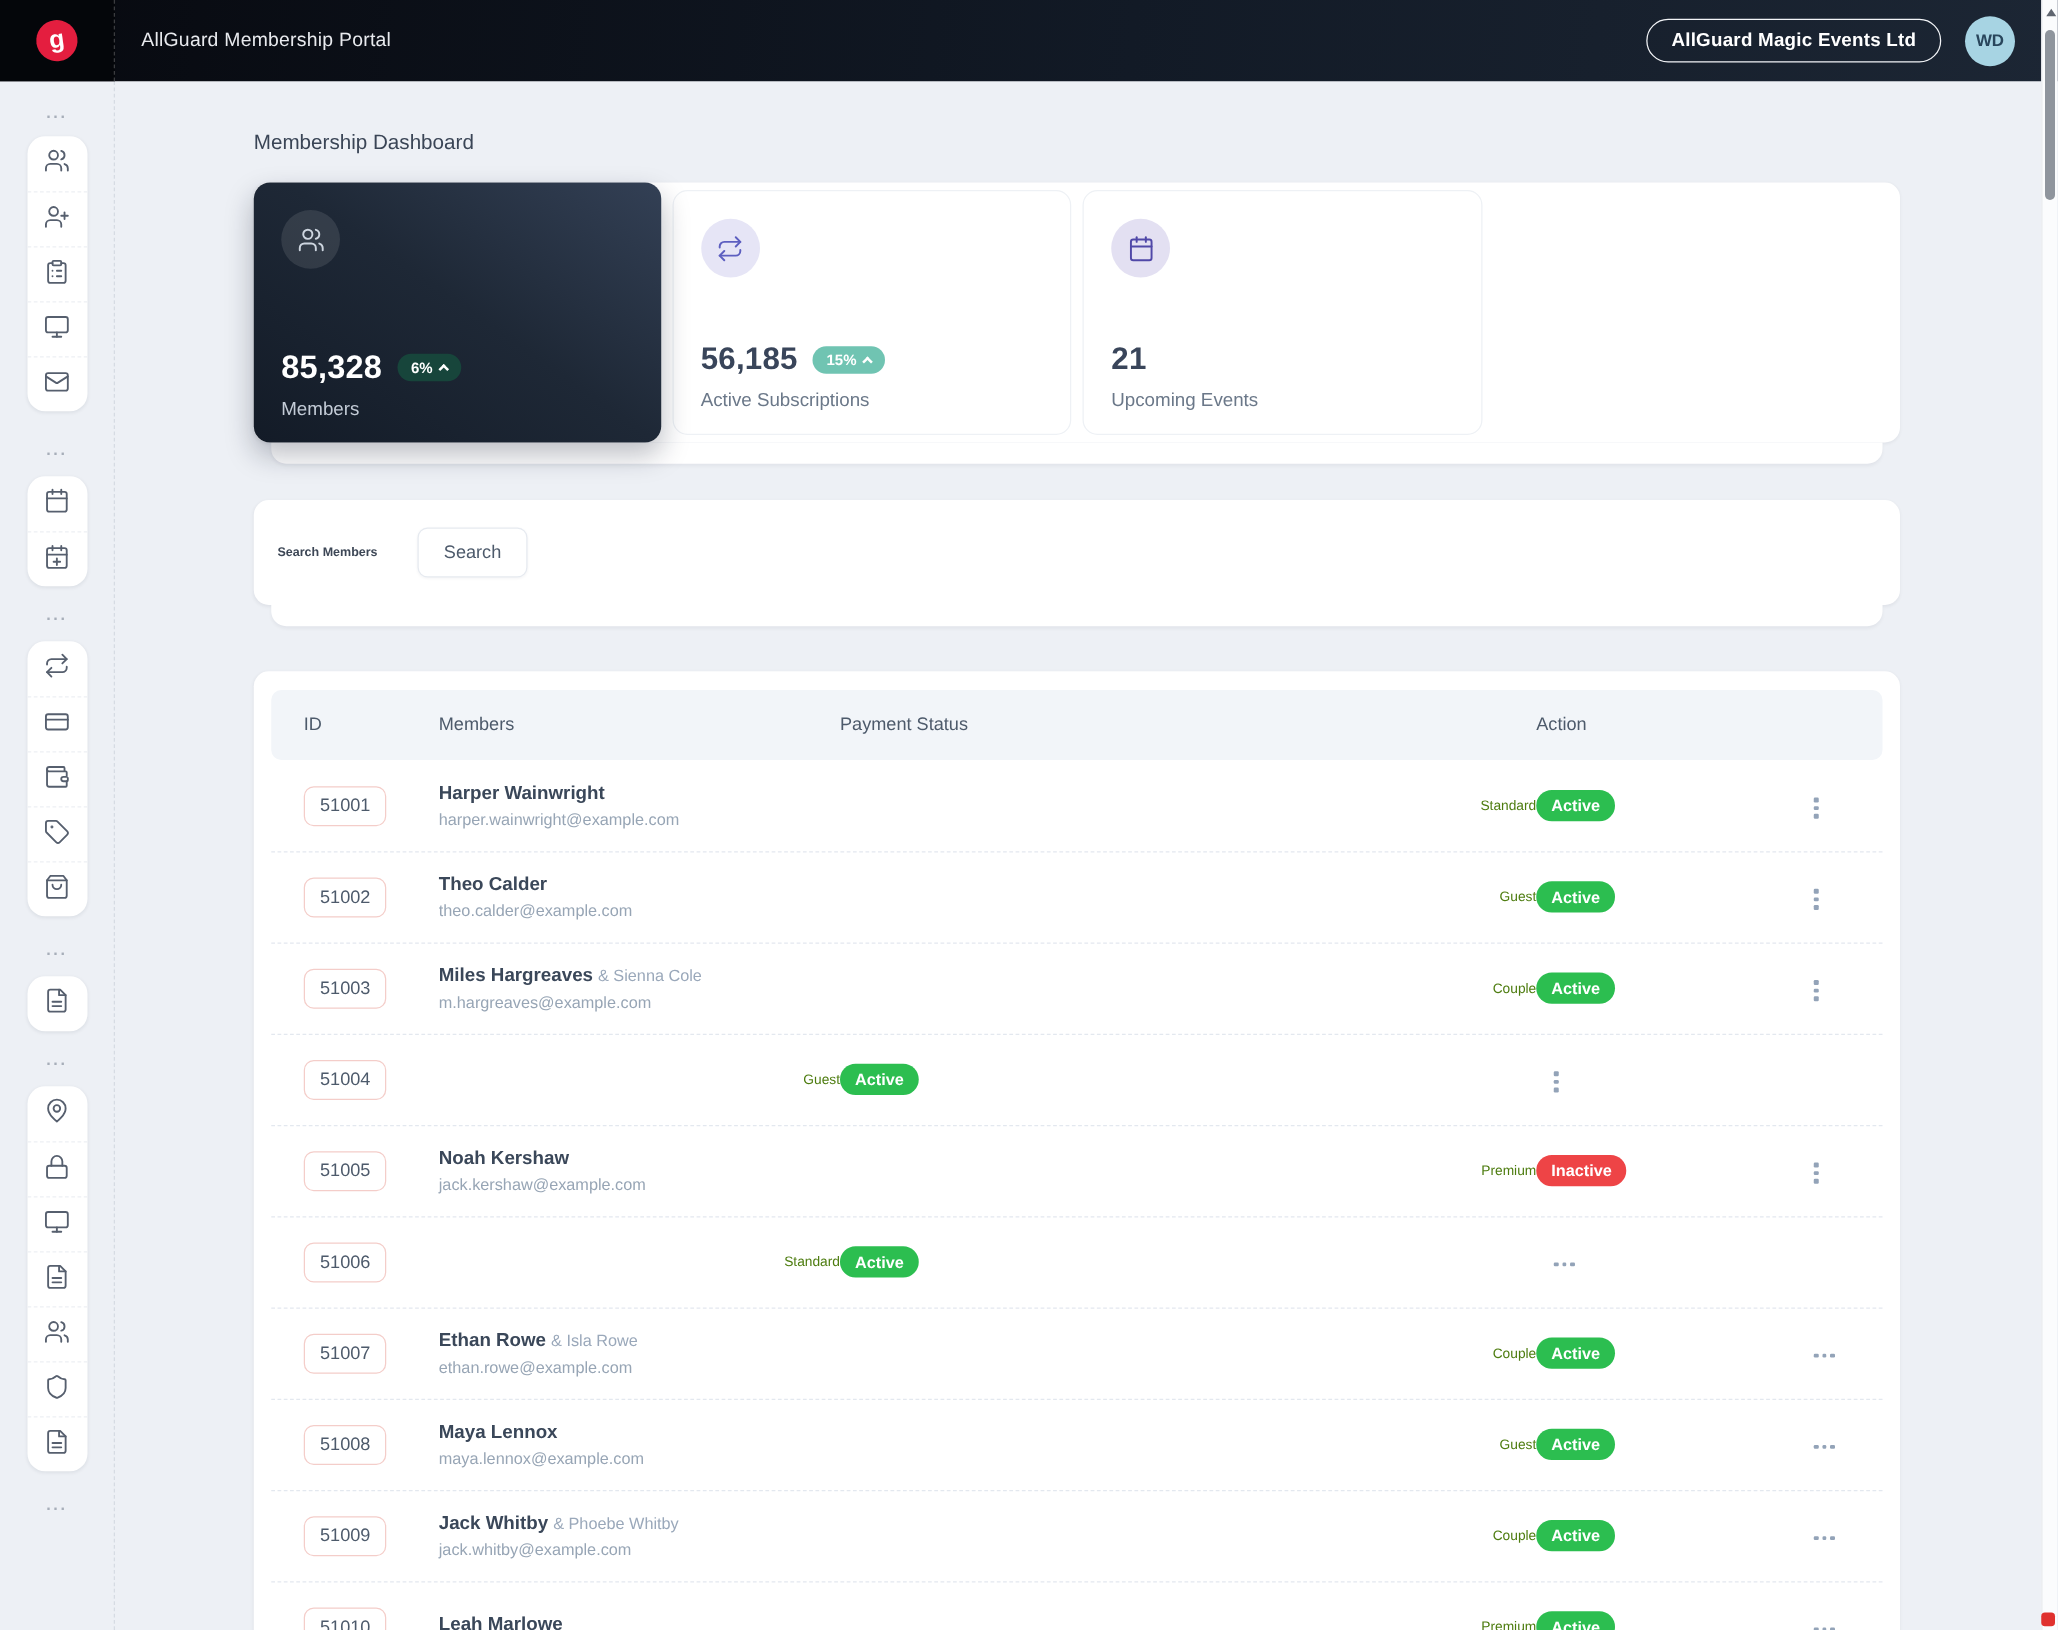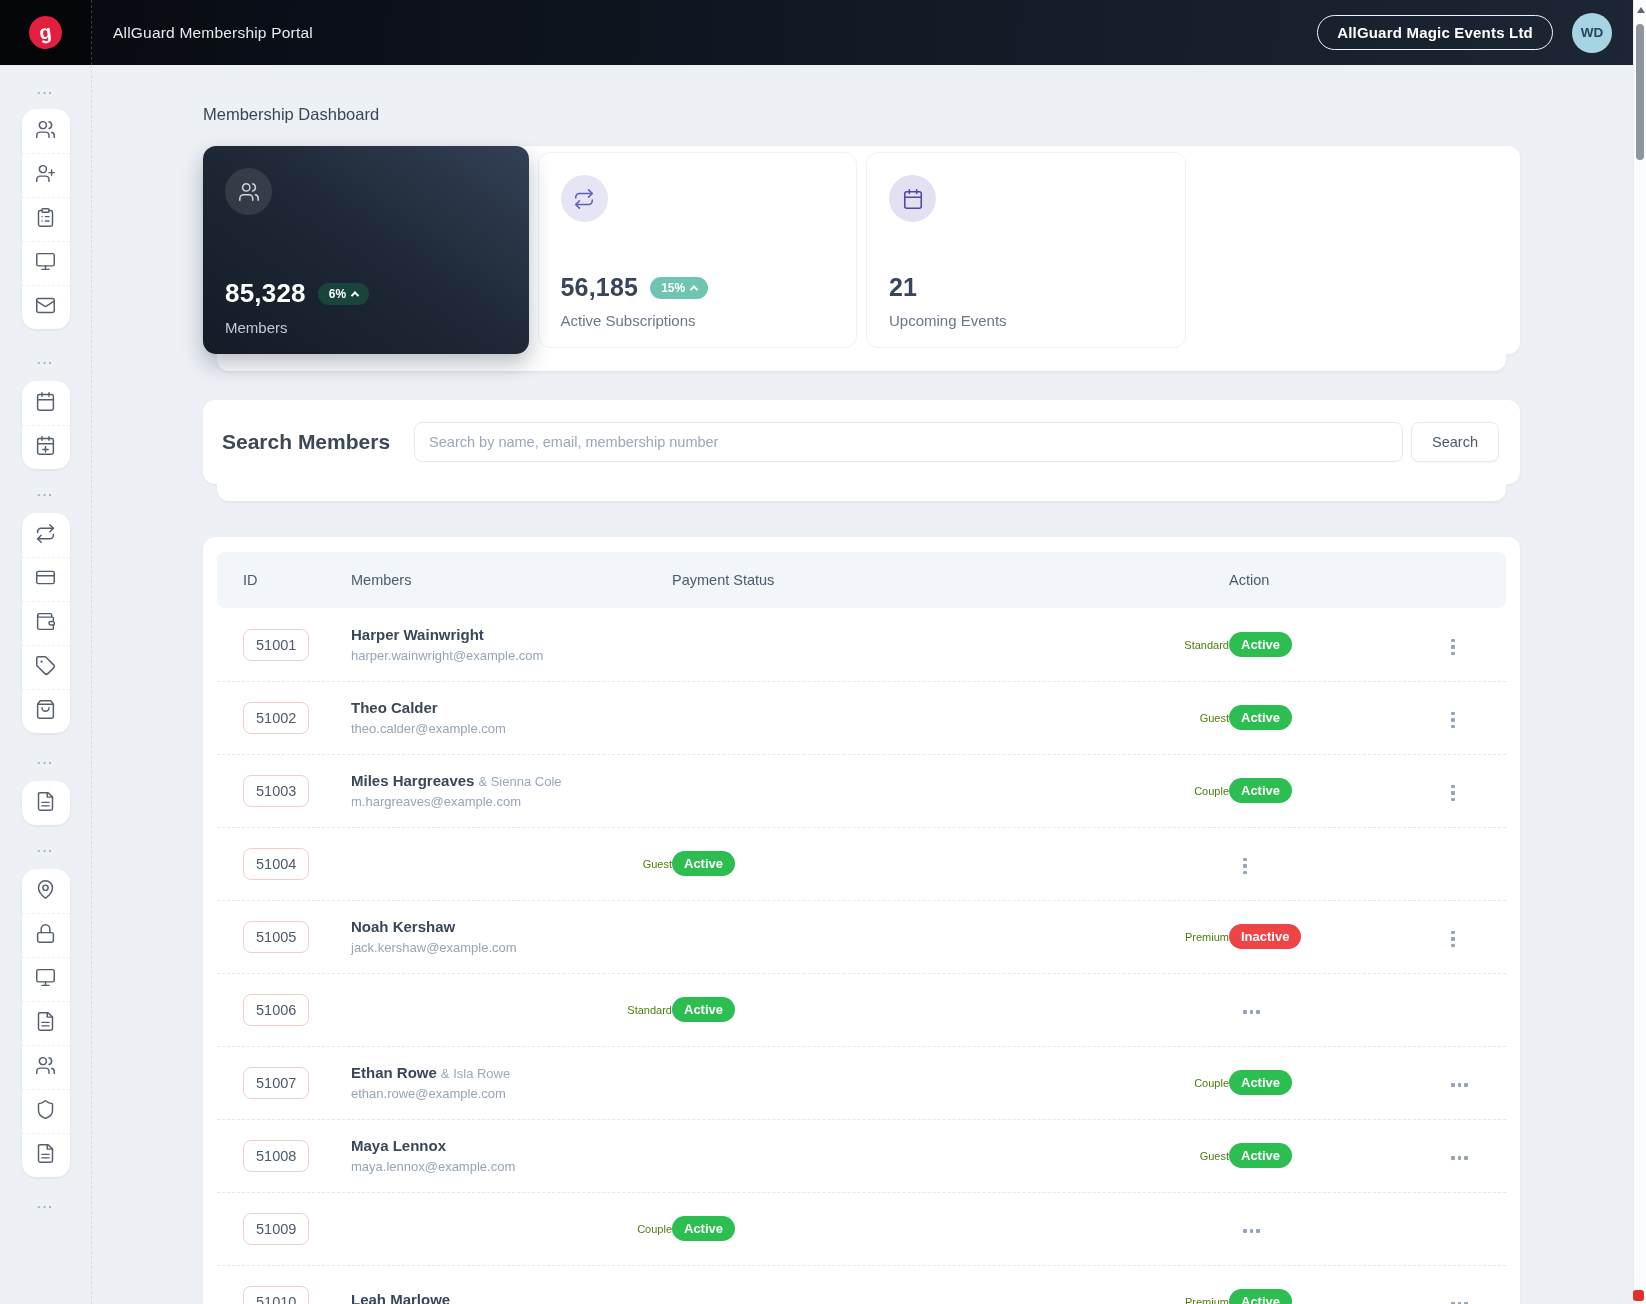--- a/index.html
+++ b/index.html
@@ -67,21 +67,21 @@
   .stat-card.dark .stat-label { color:#c3cbd6; }
   .circ-lavender { background:#e6e5f6; color:#5d5fc0; }
   .circ-cyan { background:#dcedf6; color:#2fb9dc; }
   .circ-purple { background:#e3e0f2; color:#5048a8; }
 
   .stack-strip { width:1289px; height:17px; margin:0 14px; background:#fff; border-radius:0 0 12px 12px;
     box-shadow:0 2px 3px rgba(15,23,42,.05); }
 
   .search-card { width:1317px; margin-top:29px; background:#fff; border-radius:12px;
     box-shadow:0 1px 3px rgba(15,23,42,.06); height:84px; display:flex; align-items:center; padding:0 21px 0 19px; }
-  .search-label { font-size:21px; font-weight:bold; color:#3d4756; margin-right:24px; white-space:nowrap; }
+  .search-label { font-size:10px; font-weight:bold; color:#3d4756; margin-right:24px; white-space:nowrap; }
   .search-input { flex:1; height:40px; border:1px solid #e3e8ef; border-radius:8px; padding:0 14px;
     font-family:inherit; font-size:14.5px; color:#334155; outline:none; }
   .search-input::placeholder { color:#9aa8ba; }
   .search-btn { margin-left:8px; height:40px; padding:0 20px; background:#fff; border:1px solid #e6eaf0;
     border-radius:8px; font-family:inherit; font-size:14.5px; color:#4d5a6b; cursor:pointer;
     box-shadow:0 1px 2px rgba(15,23,42,.04); }
 
   
   .table-card { width:1317px; margin-top:36px; background:#fff; border-radius:12px;
     box-shadow:0 1px 3px rgba(15,23,42,.06); padding-top:15px; height:800px; }
@@ -348,21 +348,20 @@
         <span class="stat-value">21</span>
 
       </div>
       <div class="stat-label">Upcoming Events</div>
     </div>
   </section>
   <div class="stack-strip"></div>
 
   <section class="search-card">
     <span class="search-label">Search Members</span>
-    <input class="search-input" type="text" placeholder="Search by name, email, membership number" style="">
     <button class="search-btn">Search</button>
   </section>
   <div class="stack-strip"></div>
 
   <section class="table-card">
     <div class="thead">
       <span>ID</span>
       <span>Members</span>
       <span>Payment Status</span>
       <span>Action</span>
@@ -483,20 +482,24 @@
           <div><button class="action-btn">
               <span class="dots-h">
                 <i class="dot"></i>
                 <i class="dot"></i>
                 <i class="dot"></i>
               </span>
             </button></div>
         </div>
         <div class="trow">
           <div><span class="id-chip">51009</span></div>
+          <div>
+            <div><span class="member-name">Jack Whitby</span><span class="member-partner">&amp; Phoebe Whitby</span></div>
+            <div class="member-email">jack.whitby@example.com</div>
+          </div>
           <div class="mtype">Couple</div>
           <div><span class="status-pill status-active">Active</span></div>
           <div><button class="action-btn">
               <span class="dots-h">
                 <i class="dot"></i>
                 <i class="dot"></i>
                 <i class="dot"></i>
               </span>
             </button></div>
         </div>

